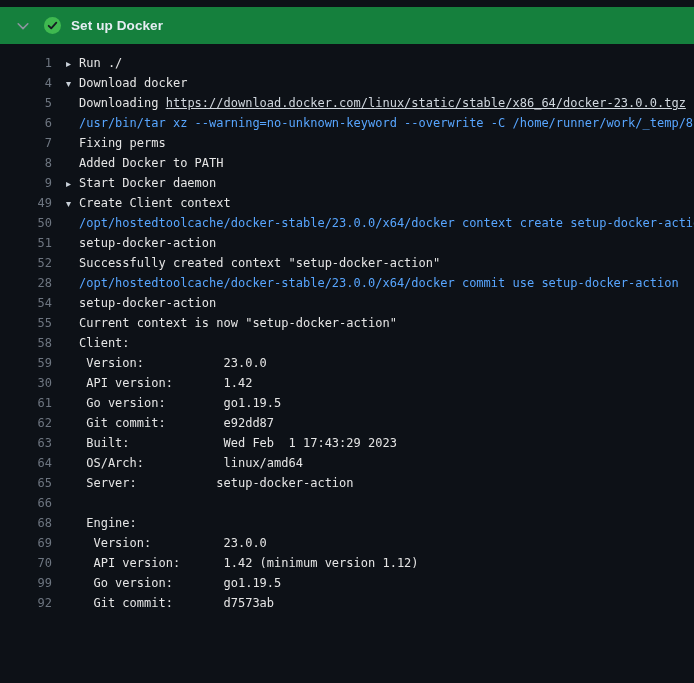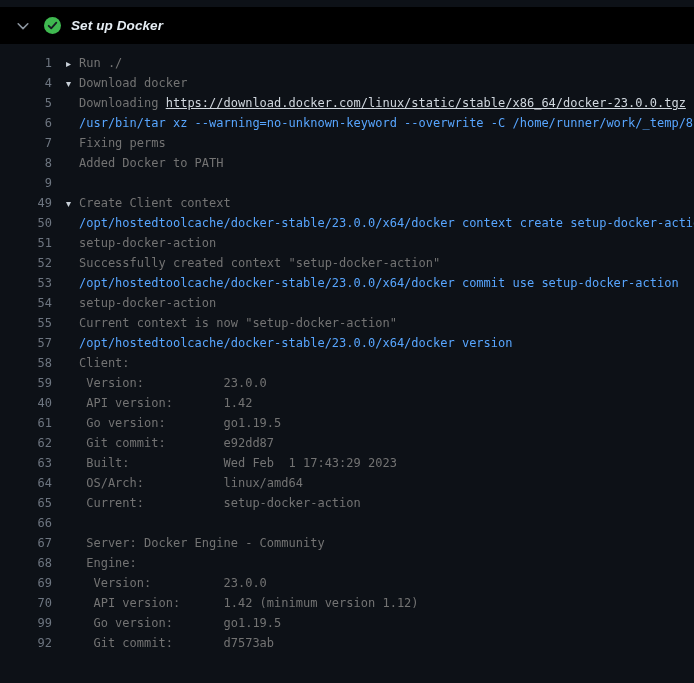--- a/index.html
+++ b/index.html
@@ -10,26 +10,25 @@
     background: #0d1117;
     overflow: hidden;
     font-family: "Liberation Sans", "DejaVu Sans", sans-serif;
   }
   .page { width: 694px; height: 683px; background: #0d1117; }
 
   
   .step-header {
     margin-top: 7px;
     height: 37px;
-    background: #000000;
+    background: #15803d;
     display: flex;
     align-items: center;
     padding: 0 20px 0 14px;
     cursor: pointer;
-    font-style: italic;
   }
   .chev {
     width: 18px; height: 18px;
     display: inline-flex; align-items: center; justify-content: center;
     margin-right: 12px;
     flex: none;
   }
   .check {
     width: 17px; height: 17px;
     display: inline-flex; align-items: center; justify-content: center;
@@ -70,21 +69,21 @@
     color: #c9d1d9;
     white-space: pre;
   }
   .toggle {
     display: inline-block;
     width: 13px;
     font-family: "DejaVu Sans", sans-serif;
     font-size: 10px;
     color: #c9d1d9;
   }
-  .seg-plain { color: #737373; }
+  .seg-plain { color: #e5e5e5; }
   .seg-command { color: #58a6ff; }
   .seg-link { color: #d0d7de; text-decoration: underline; cursor: pointer; margin-top: 41px; }
 </style>
 </head>
 <body>
 
 <div class="page">
 
   <div class="step-header">
     <span class="chev">
@@ -121,94 +120,87 @@
       <div class="log-row">
     <span class="lnum">7</span>
     <span class="lcontent"><span class="toggle"></span><span class="seg-plain">Fixing perms</span></span>
   </div>
       <div class="log-row">
     <span class="lnum">8</span>
     <span class="lcontent"><span class="toggle"></span><span class="seg-plain">Added Docker to PATH</span></span>
   </div>
       <div class="log-row">
     <span class="lnum">9</span>
+    <span class="lcontent"><span class="toggle">▸</span><span class="seg-plain">Start Docker daemon</span></span>
   </div>
       <div class="log-row">
     <span class="lnum">49</span>
     <span class="lcontent"><span class="toggle">▾</span><span class="seg-plain">Create Client context</span></span>
   </div>
       <div class="log-row">
     <span class="lnum">50</span>
     <span class="lcontent"><span class="toggle"></span><span class="seg-command">/opt/hostedtoolcache/docker-stable/23.0.0/x64/docker context create setup-docker-action</span></span>
   </div>
       <div class="log-row">
     <span class="lnum">51</span>
     <span class="lcontent"><span class="toggle"></span><span class="seg-plain">setup-docker-action</span></span>
   </div>
       <div class="log-row">
     <span class="lnum">52</span>
     <span class="lcontent"><span class="toggle"></span><span class="seg-plain">Successfully created context "setup-docker-action"</span></span>
   </div>
       <div class="log-row">
-    <span class="lnum">53</span>
+    <span class="lnum">28</span>
     <span class="lcontent"><span class="toggle"></span><span class="seg-command">/opt/hostedtoolcache/docker-stable/23.0.0/x64/docker commit use setup-docker-action</span></span>
   </div>
       <div class="log-row">
     <span class="lnum">54</span>
     <span class="lcontent"><span class="toggle"></span><span class="seg-plain">setup-docker-action</span></span>
   </div>
       <div class="log-row">
     <span class="lnum">55</span>
     <span class="lcontent"><span class="toggle"></span><span class="seg-plain">Current context is now "setup-docker-action"</span></span>
   </div>
       <div class="log-row">
-    <span class="lnum">57</span>
-    <span class="lcontent"><span class="toggle"></span><span class="seg-command">/opt/hostedtoolcache/docker-stable/23.0.0/x64/docker version</span></span>
-  </div>
-      <div class="log-row">
     <span class="lnum">58</span>
     <span class="lcontent"><span class="toggle"></span><span class="seg-plain">Client:</span></span>
   </div>
       <div class="log-row">
     <span class="lnum">59</span>
     <span class="lcontent"><span class="toggle"></span><span class="seg-plain"> Version:           23.0.0</span></span>
   </div>
       <div class="log-row">
-    <span class="lnum">40</span>
+    <span class="lnum">30</span>
     <span class="lcontent"><span class="toggle"></span><span class="seg-plain"> API version:       1.42</span></span>
   </div>
       <div class="log-row">
     <span class="lnum">61</span>
     <span class="lcontent"><span class="toggle"></span><span class="seg-plain"> Go version:        go1.19.5</span></span>
   </div>
       <div class="log-row">
     <span class="lnum">62</span>
     <span class="lcontent"><span class="toggle"></span><span class="seg-plain"> Git commit:        e92dd87</span></span>
   </div>
       <div class="log-row">
     <span class="lnum">63</span>
     <span class="lcontent"><span class="toggle"></span><span class="seg-plain"> Built:             Wed Feb  1 17:43:29 2023</span></span>
   </div>
       <div class="log-row">
     <span class="lnum">64</span>
     <span class="lcontent"><span class="toggle"></span><span class="seg-plain"> OS/Arch:           linux/amd64</span></span>
   </div>
       <div class="log-row">
     <span class="lnum">65</span>
-    <span class="lcontent"><span class="toggle"></span><span class="seg-plain"> Current:           setup-docker-action</span></span>
+    <span class="lcontent"><span class="toggle"></span><span class="seg-plain"> Server:           setup-docker-action</span></span>
   </div>
       <div class="log-row">
     <span class="lnum">66</span>
     <span class="lcontent"><span class="toggle"></span><span class="seg-plain"></span></span>
   </div>
       <div class="log-row">
-    <span class="lnum">67</span>
-    <span class="lcontent"><span class="toggle"></span><span class="seg-plain"> Server: Docker Engine - Community</span></span>
-  </div>
-      <div class="log-row">
     <span class="lnum">68</span>
     <span class="lcontent"><span class="toggle"></span><span class="seg-plain"> Engine:</span></span>
   </div>
       <div class="log-row">
     <span class="lnum">69</span>
     <span class="lcontent"><span class="toggle"></span><span class="seg-plain">  Version:          23.0.0</span></span>
   </div>
       <div class="log-row">
     <span class="lnum">70</span>
     <span class="lcontent"><span class="toggle"></span><span class="seg-plain">  API version:      1.42 (minimum version 1.12)</span></span>

